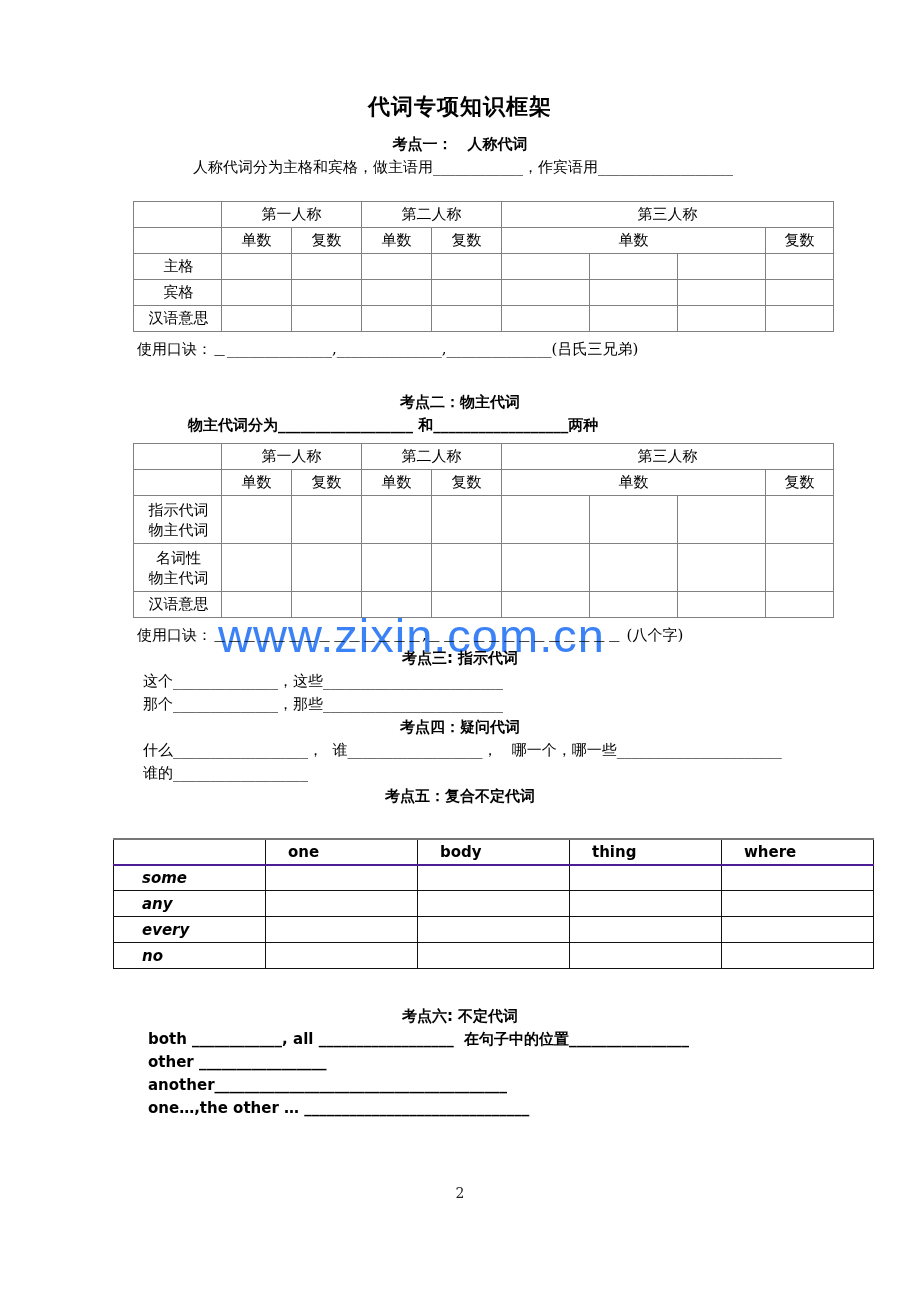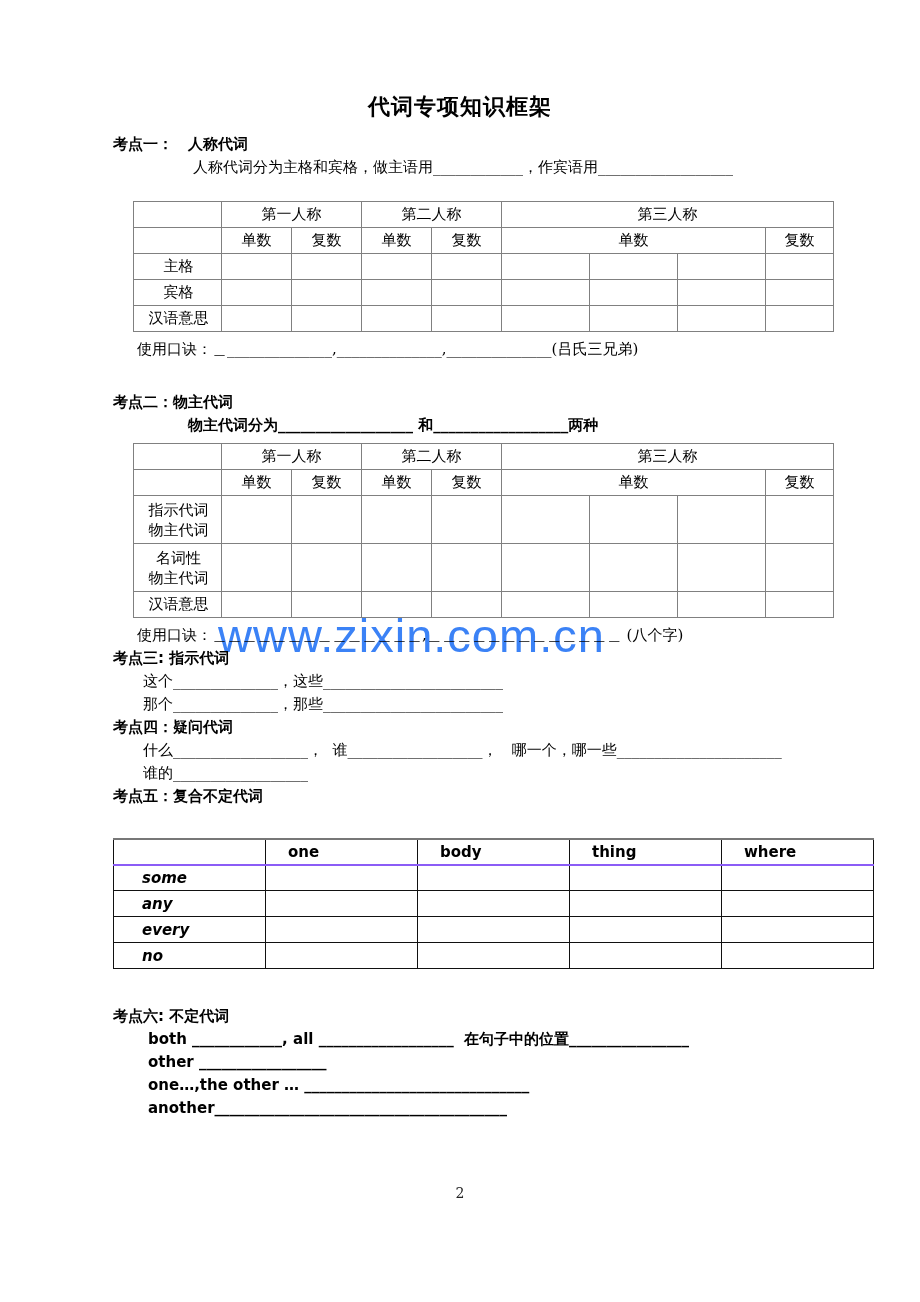--- a/index.html
+++ b/index.html
@@ -50,20 +50,21 @@
     line-height: 1.1;
   }
   .section-head {
     font-family: "DejaVu Sans", sans-serif;
     font-weight: bold;
     font-size: 15px;
     margin: 0;
     padding: 0;
     line-height: 1.5;
     white-space: pre;
+    text-align: center;
   }
   .indent-line {
     font-family: "DejaVu Serif", serif;
     font-size: 15px;
     line-height: 1.55;
     white-space: pre-wrap;
     margin: 0;
   }
   .indent-line.bold {
     font-family: "DejaVu Sans", sans-serif;
@@ -112,21 +113,21 @@
     font-weight: bold;
     font-size: 15px;
     padding: 2px 6px;
     box-sizing: border-box;
     vertical-align: middle;
   }
   table.plain td.hdr { padding-left: 22px; }
   table.plain td.rowlbl { padding-left: 28px; font-style: italic; }
   table.plain td.blank { }
   table.plain tr.toprow td { border-top: 2px solid #777777; }
-  table.plain tr.hdrrow td { border-bottom: 2px solid #8b5cf6; }
+  table.plain tr.hdrrow td { border-bottom: 2px solid #4c1d95; }
 
   .page-num {
     position: absolute;
     left: 0;
     right: 0;
     top: 1185px;
     text-align: center;
     font-family: "DejaVu Serif", serif;
     font-size: 14px;
     color: #222;
@@ -359,20 +360,20 @@
         <td class="blank"></td>
       </tr>
     </tbody>
       </table>
 
     <div class="sp-36"></div>
 
     <div class="section-head">考点六: 不定代词</div>
     <div class="indent-line ind-3 bold">both ____________, all __________________  在句子中的位置________________</div>
     <div class="indent-line ind-3 bold">other _________________</div>
+    <div class="indent-line ind-3 bold">another_______________________________________</div>
     <div class="indent-line ind-3 bold">one…,the other … ______________________________</div>
-    <div class="indent-line ind-3 bold">another_______________________________________</div>
 
   </div>
 
   <div class="page-num">2</div>
 
 </div>
 
 </body></html>

